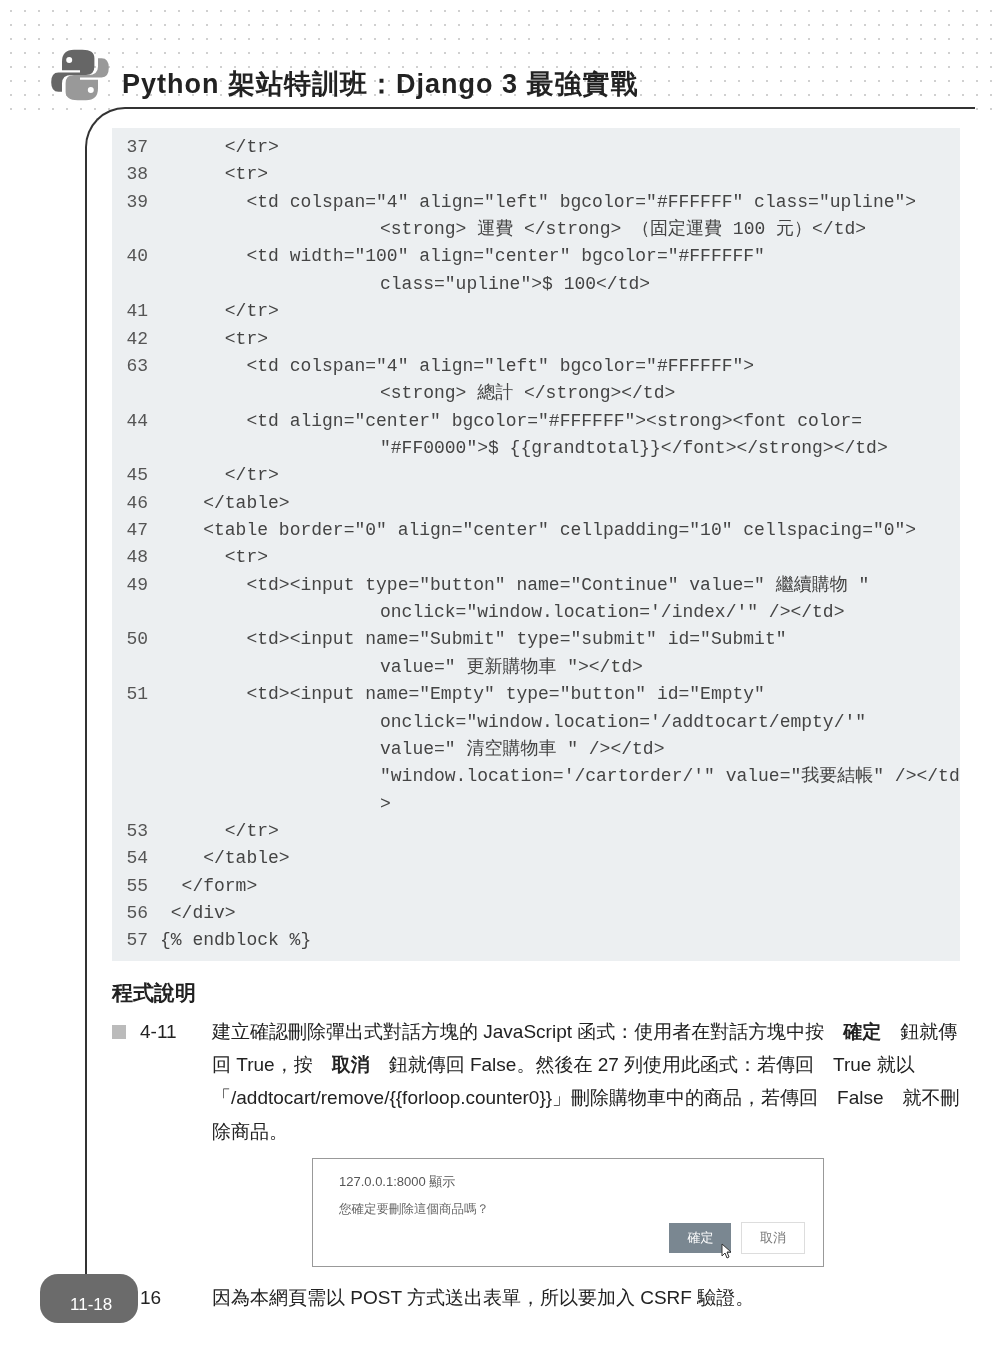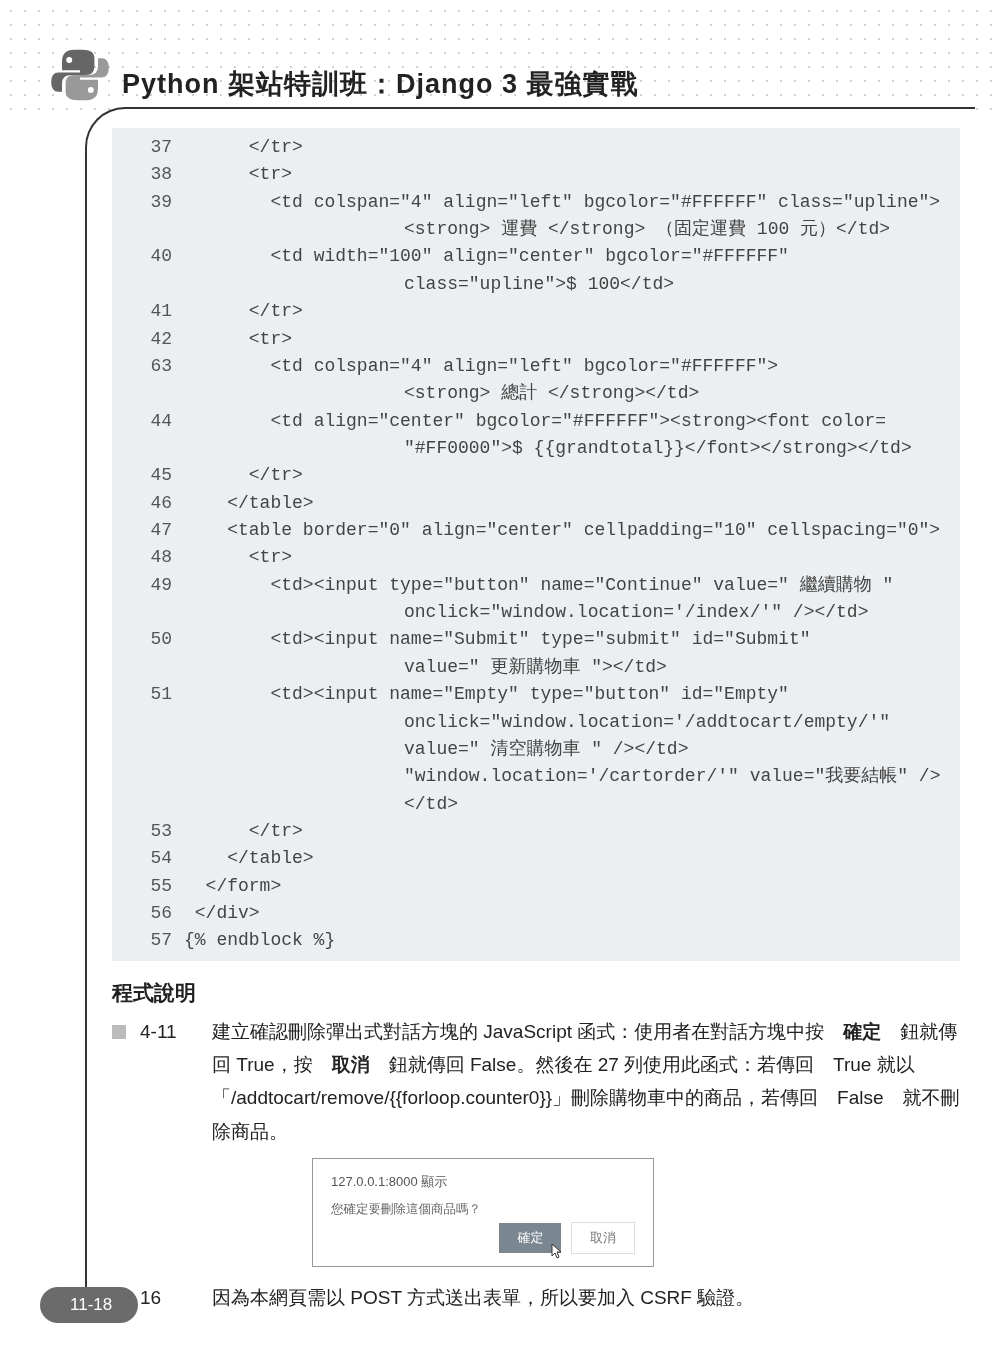--- a/index.html
+++ b/index.html
@@ -58,21 +58,20 @@
     background: #eceff1;
     font-family: "Consolas", "Courier New", monospace;
     font-size: 18px;
     line-height: 1.52;
     color: #444;
     padding: 6px 0;
   }
   .codeline {
     display: flex;
     white-space: pre;
-    margin-left: 24px;
   }
   .ln {
     width: 48px;
     text-align: right;
     padding-right: 12px;
     color: #555;
     flex-shrink: 0;
   }
   .code {
     flex: 1;
@@ -109,22 +108,22 @@
     flex-shrink: 0;
     font-family: "Arial", sans-serif;
   }
   .expl-text {
     flex: 1;
   }
   .expl-text b { font-weight: bold; }
   .dialog-fig {
     margin: 10px 0 14px 200px;
     border: 1px solid #999;
-    width: 342px;
-    padding: 14px 18px 12px 18px;
+    width: 512px;
+    padding: 14px 18px 12px 26px;
     font-size: 13px;
     color: #666;
   }
   .dialog-fig .d-title {
     font-size: 13px;
     color: #555;
     margin-bottom: 10px;
   }
   .dialog-fig .d-msg {
     font-size: 12.5px;
@@ -155,21 +154,21 @@
     right: -4px;
     bottom: -6px;
   }
   .pagenum {
     position: absolute;
     bottom: 30px;
     left: 40px;
     background: #6b6b6b;
     color: #fff;
     font-size: 17px;
-    padding: 8px 26px 8px 30px;
+    padding: 21px 26px 8px 30px;
     border-radius: 18px;
   }
 </style>
 </head>
 <body>
 
 <div class="dots"></div>
 
 <div class="logo">
   <svg viewBox="0 0 100 100">

